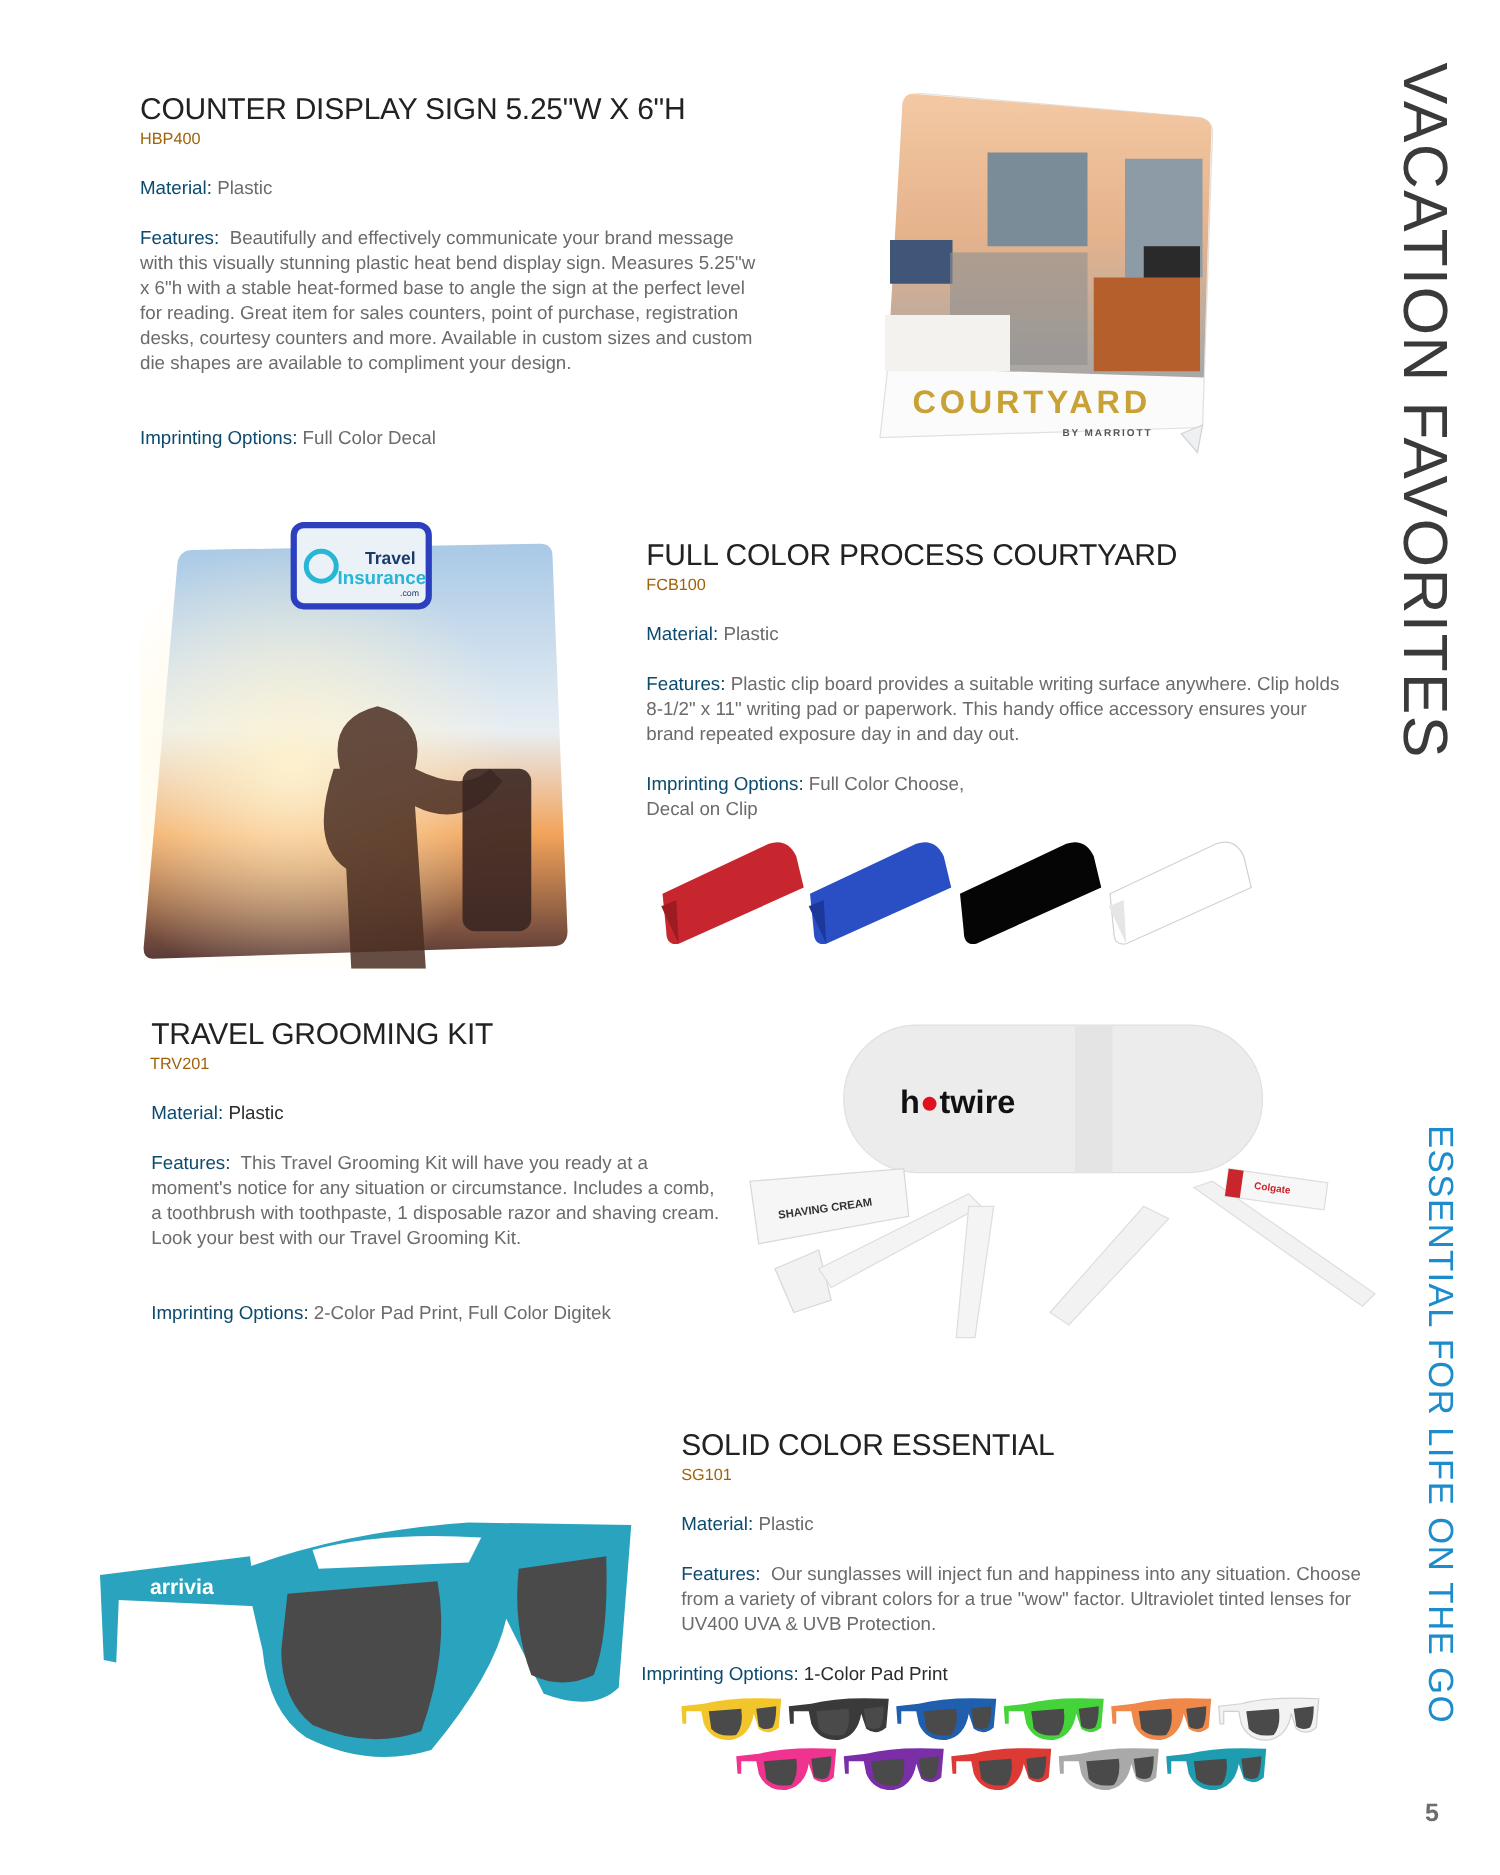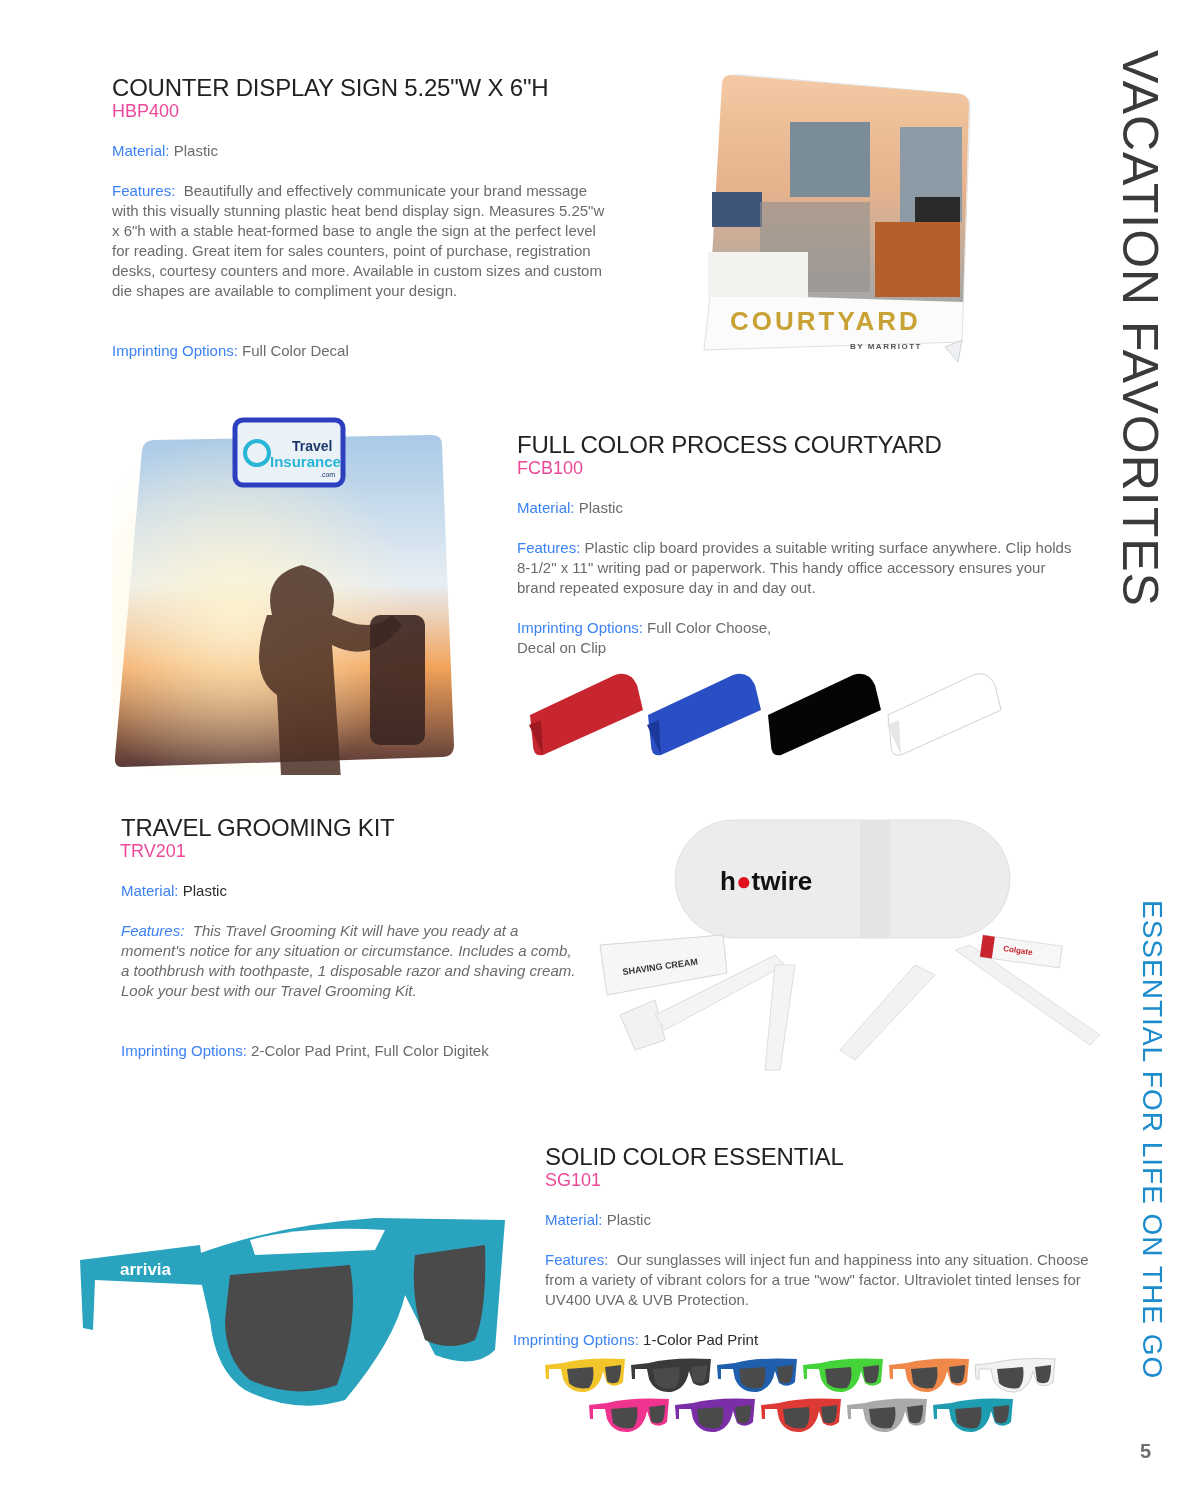--- a/index.html
+++ b/index.html
@@ -2,23 +2,23 @@
 <html><head>
 <meta charset="utf-8">
 <style>
   * { box-sizing: border-box; margin: 0; padding: 0; }
   html, body { width: 1200px; height: 1500px; background: #ffffff; overflow: hidden; }
   body { position: relative; font-family: "Liberation Sans", sans-serif; color: #2b2b2b; }
 
   .abs { position: absolute; }
 
   .title { font-size: 24px; color: #222; letter-spacing: -0.2px; line-height: 26px; font-weight: 400; white-space: nowrap; }
-  .sku { font-size: 18px; color: #ec4899; line-height: 18px; text-align: right; }
+  .sku { font-size: 13px; color: #a16207; line-height: 18px; text-align: right; }
   .para { font-size: 15px; line-height: 20px; color: #6b6b6b; font-weight: 300; }
-  .lbl { color: #3b82f6; font-weight: 400; }
+  .lbl { color: #0c4a6e; font-weight: 400; }
   .para.dark, .para.dark .val { color: #2b2b2b; }
 
   .side-title {
     position: absolute; writing-mode: vertical-rl; white-space: nowrap;
     font-family: "Liberation Sans", sans-serif; font-weight: 300;
   }
   .side-main { left: 1112px; top: 50px; font-size: 50px; color: #3a3a3a; letter-spacing: 1px; line-height: 56px; }
   .side-sub { left: 1136px; top: 900px; font-size: 28px; color: #1d8ccd; letter-spacing: 1px; line-height: 32px; }
   .page-num { left: 1140px; top: 1440px; font-size: 20px; font-weight: 700; color: #6d6d6d; }
 
@@ -136,21 +136,21 @@
   </div>
 </section>
 
 <section>
   <div class="abs title" style="left:121px;top:815px;">TRAVEL GROOMING KIT</div>
   <div class="abs sku" style="left:120px;top:842px;">TRV201</div>
   <div class="abs para dark" style="left:121px;top:881px;width:460px;">
     <span class="lbl">Material:</span>
     <span class="val">Plastic</span>
   </div>
-  <div class="abs para" style="left:121px;top:921px;width:460px;font-style:italic;">
+  <div class="abs para" style="left:121px;top:921px;width:460px;">
     <span class="lbl">Features:</span>&nbsp;
     <span class="val">This Travel Grooming Kit will have you ready at a moment's notice for any situation or circumstance. Includes a comb, a toothbrush with toothpaste, 1 disposable razor and shaving cream. Look your best with our Travel Grooming Kit.</span>
   </div>
   <div class="abs para" style="left:121px;top:1041px;width:460px;">
     <span class="lbl">Imprinting Options:</span>
     <span class="val">2-Color Pad Print, Full Color Digitek</span>
   </div>
 
   <div class="img-box" style="left:595px;top:815px;width:515px;height:260px;">
     <svg width="515" height="260" viewBox="0 0 515 260">

